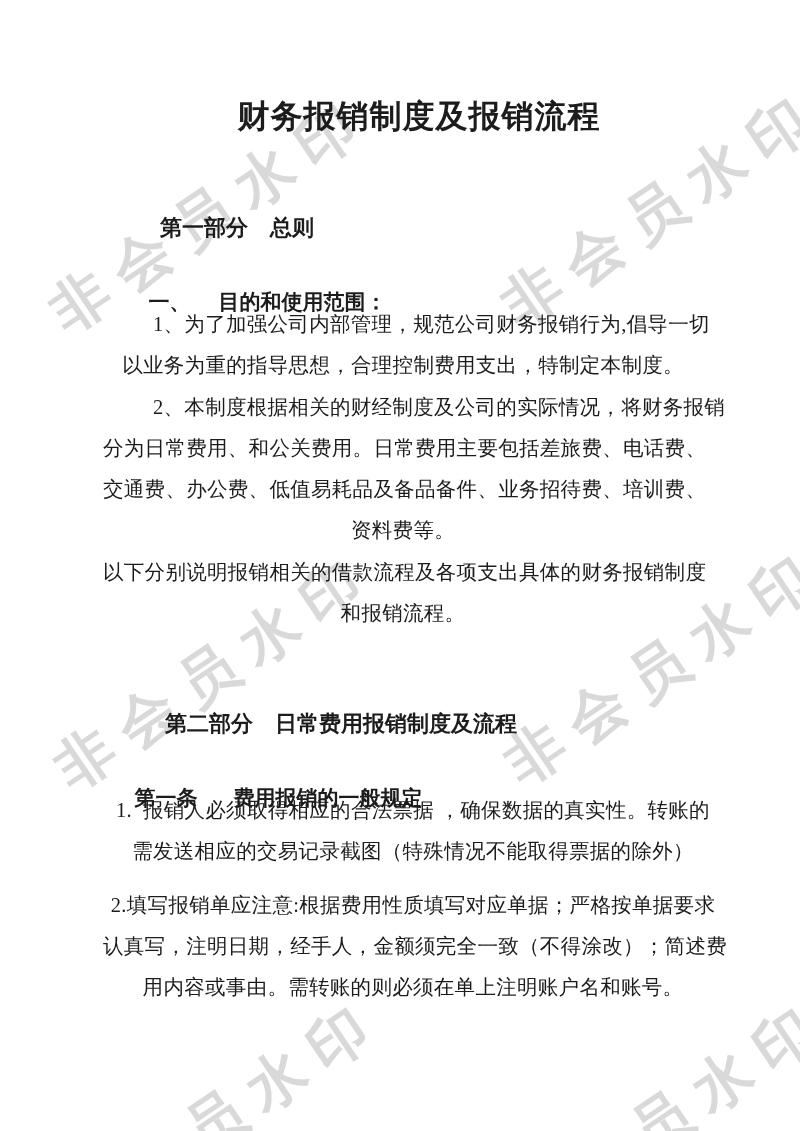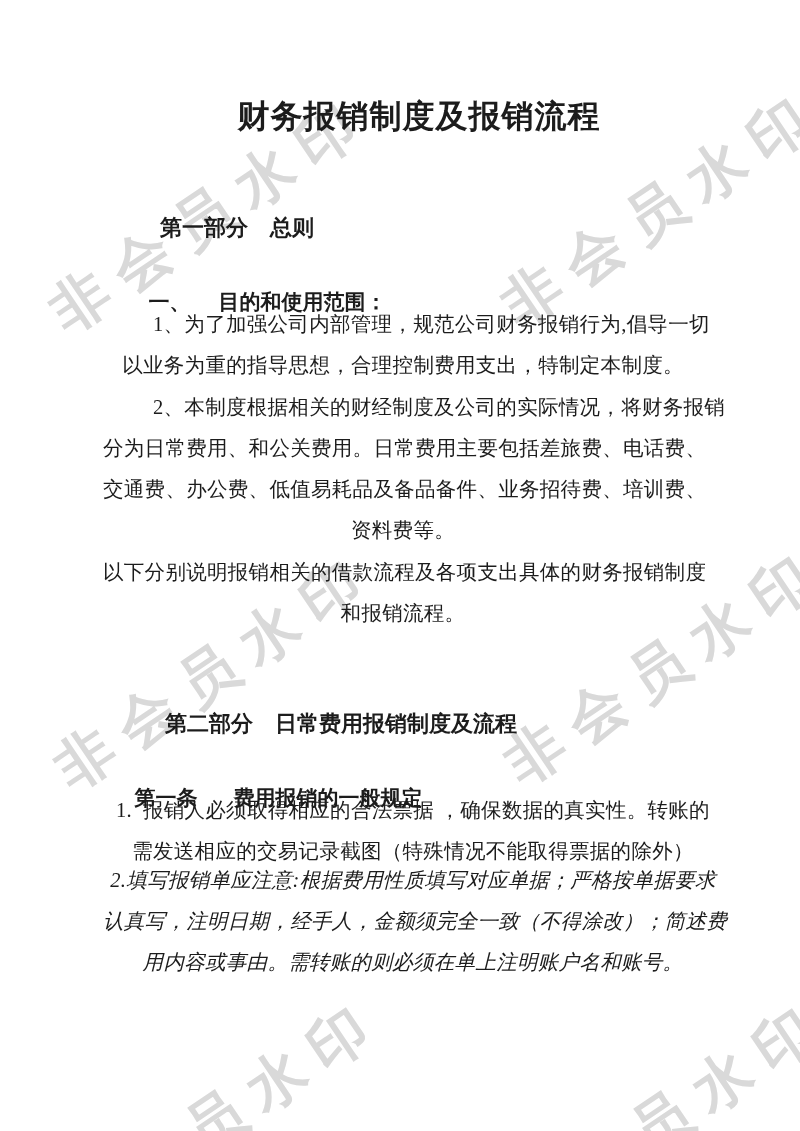--- a/index.html
+++ b/index.html
@@ -63,21 +63,21 @@
   .h-article{
     position:absolute;left:103px;top:753px;
     font-size:21px;font-weight:700;line-height:30px;white-space:pre;
   }
   .marker-art{display:inline-block;width:99px;}
   .block-item{
     position:absolute;left:103px;width:620px;
     font-size:20.5px;line-height:41px;letter-spacing:0.3px;
   }
   .block-item.i1{top:790px;}
-  .block-item.i2{top:860px;font-style:italic;}
+  .block-item.i2{top:885px;}
 </style>
 </head>
 <body>
 
 <div class="page">
 
   <div class="wm-layer">
     <div class="wm p1">非会员水印</div>
     <div class="wm p2">非会员水印</div>
     <div class="wm p3">非会员水印</div>

